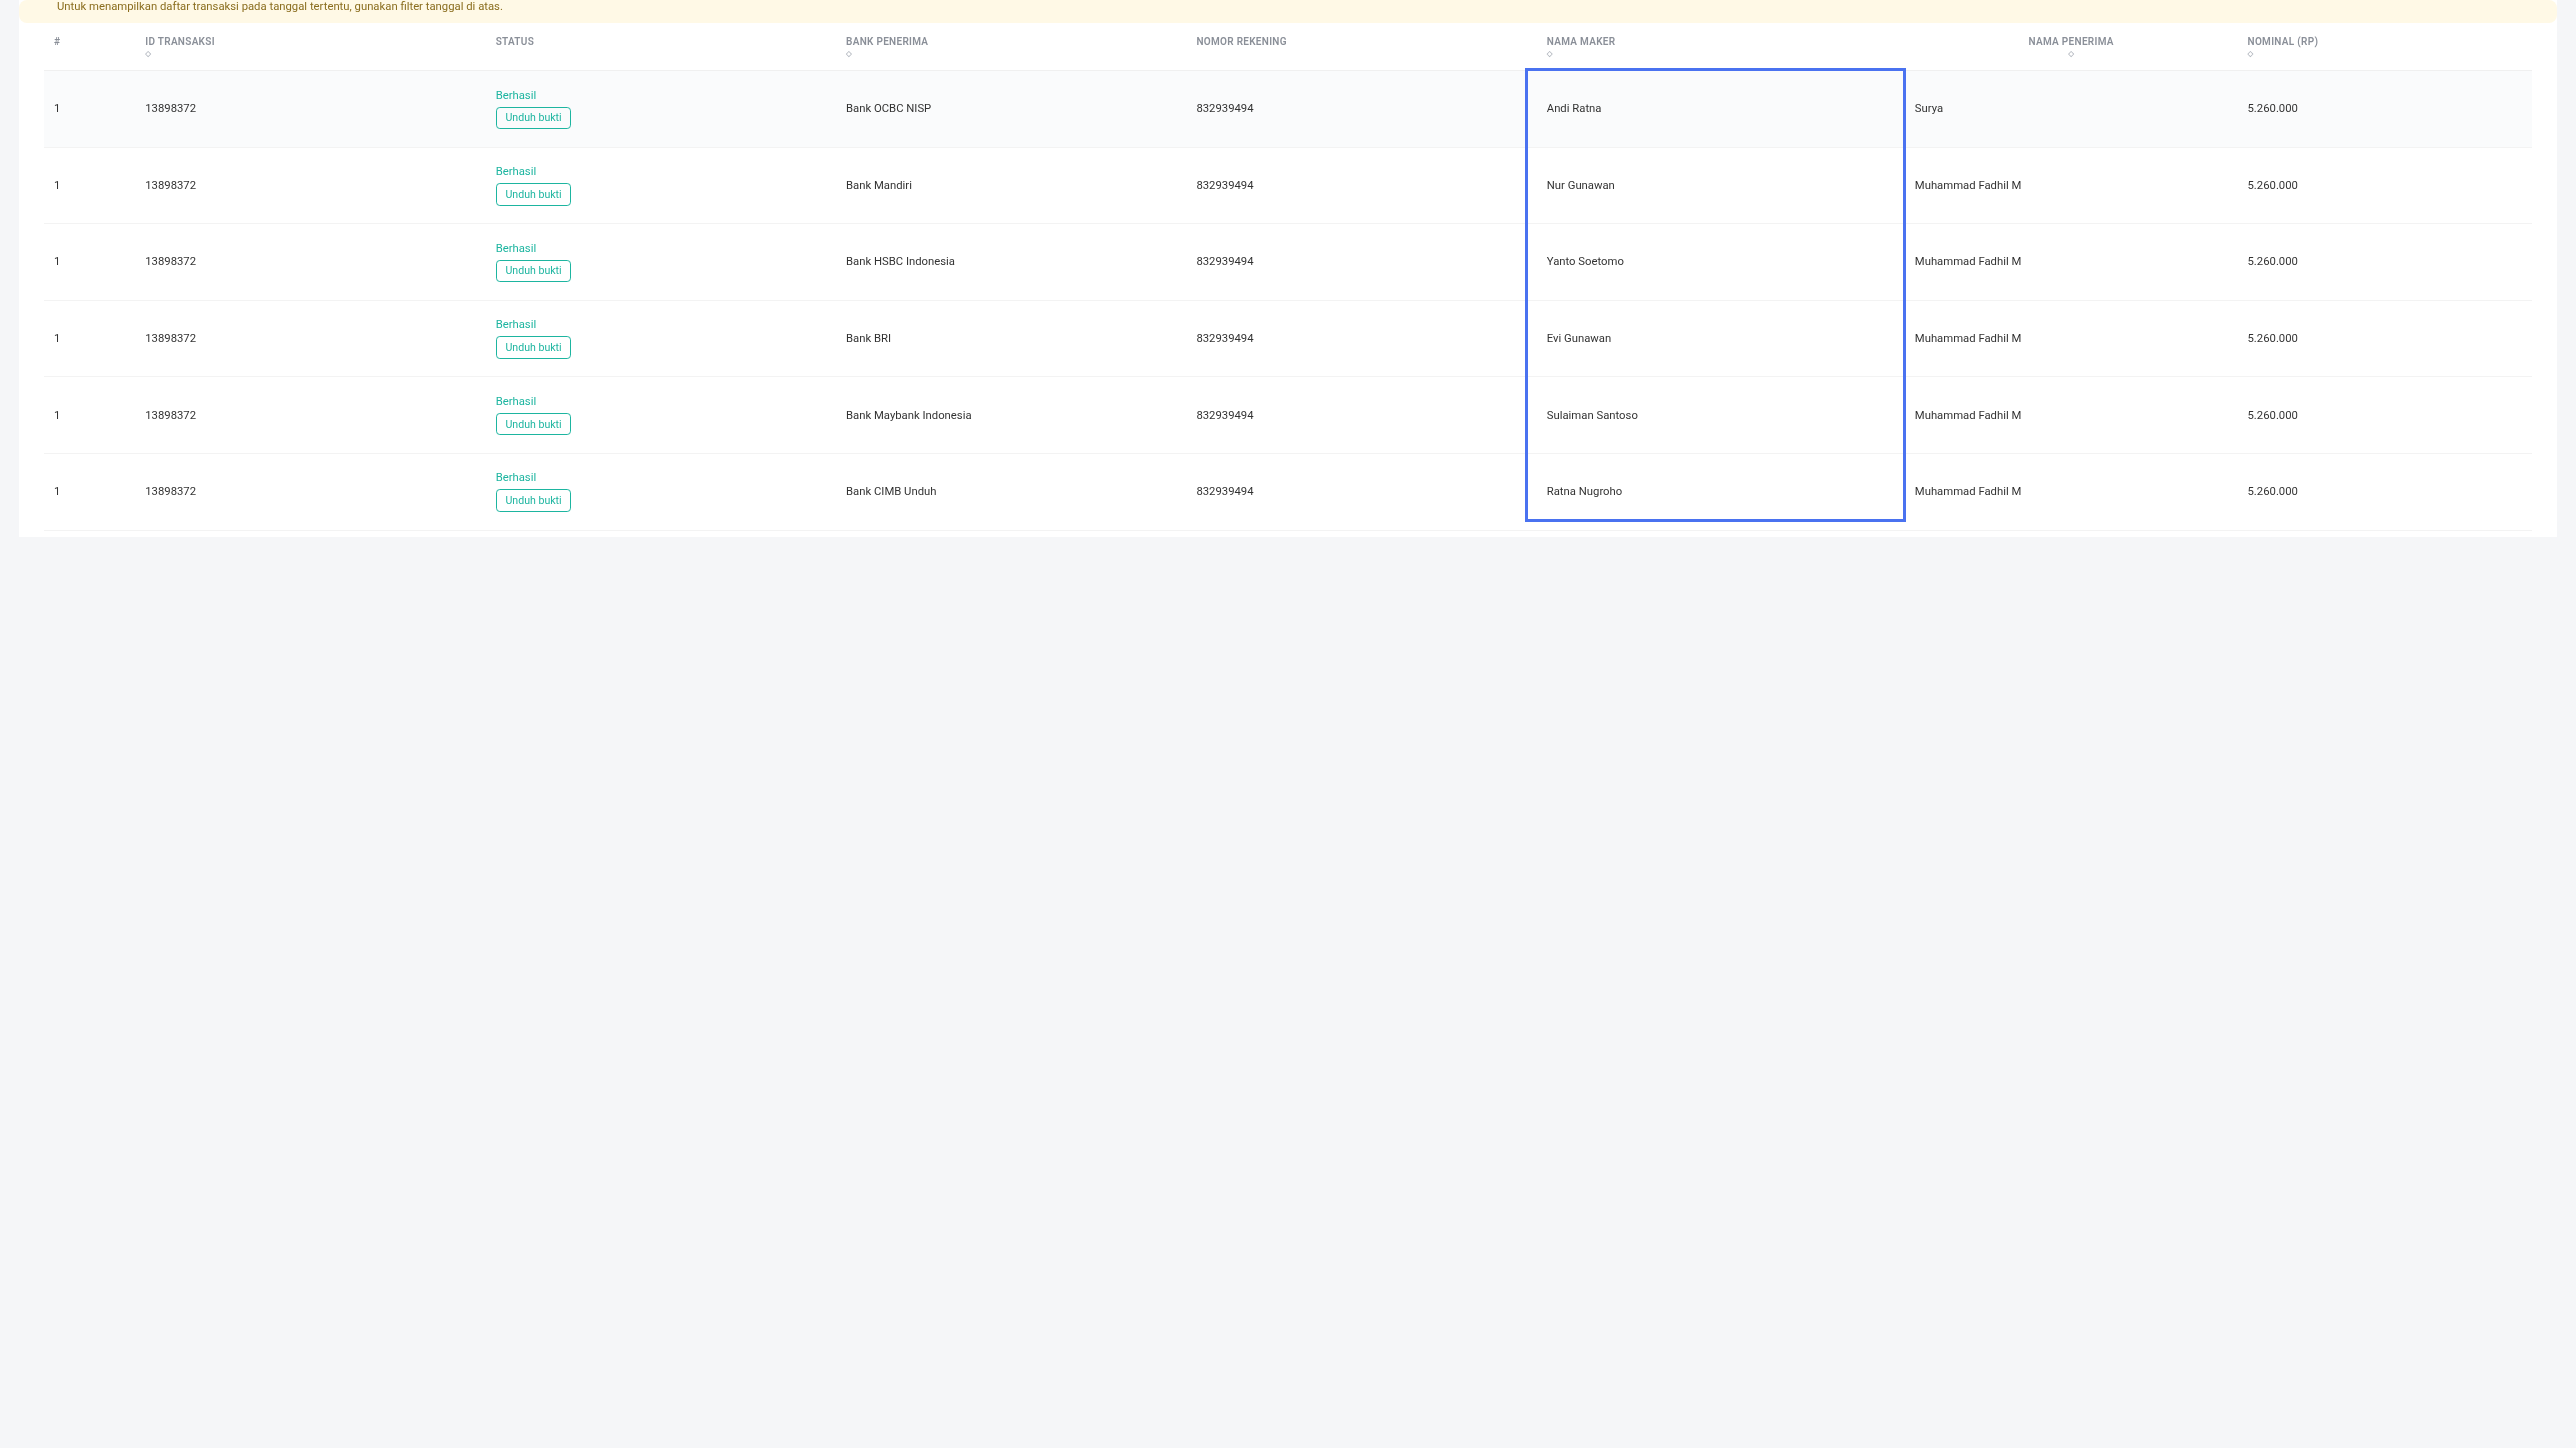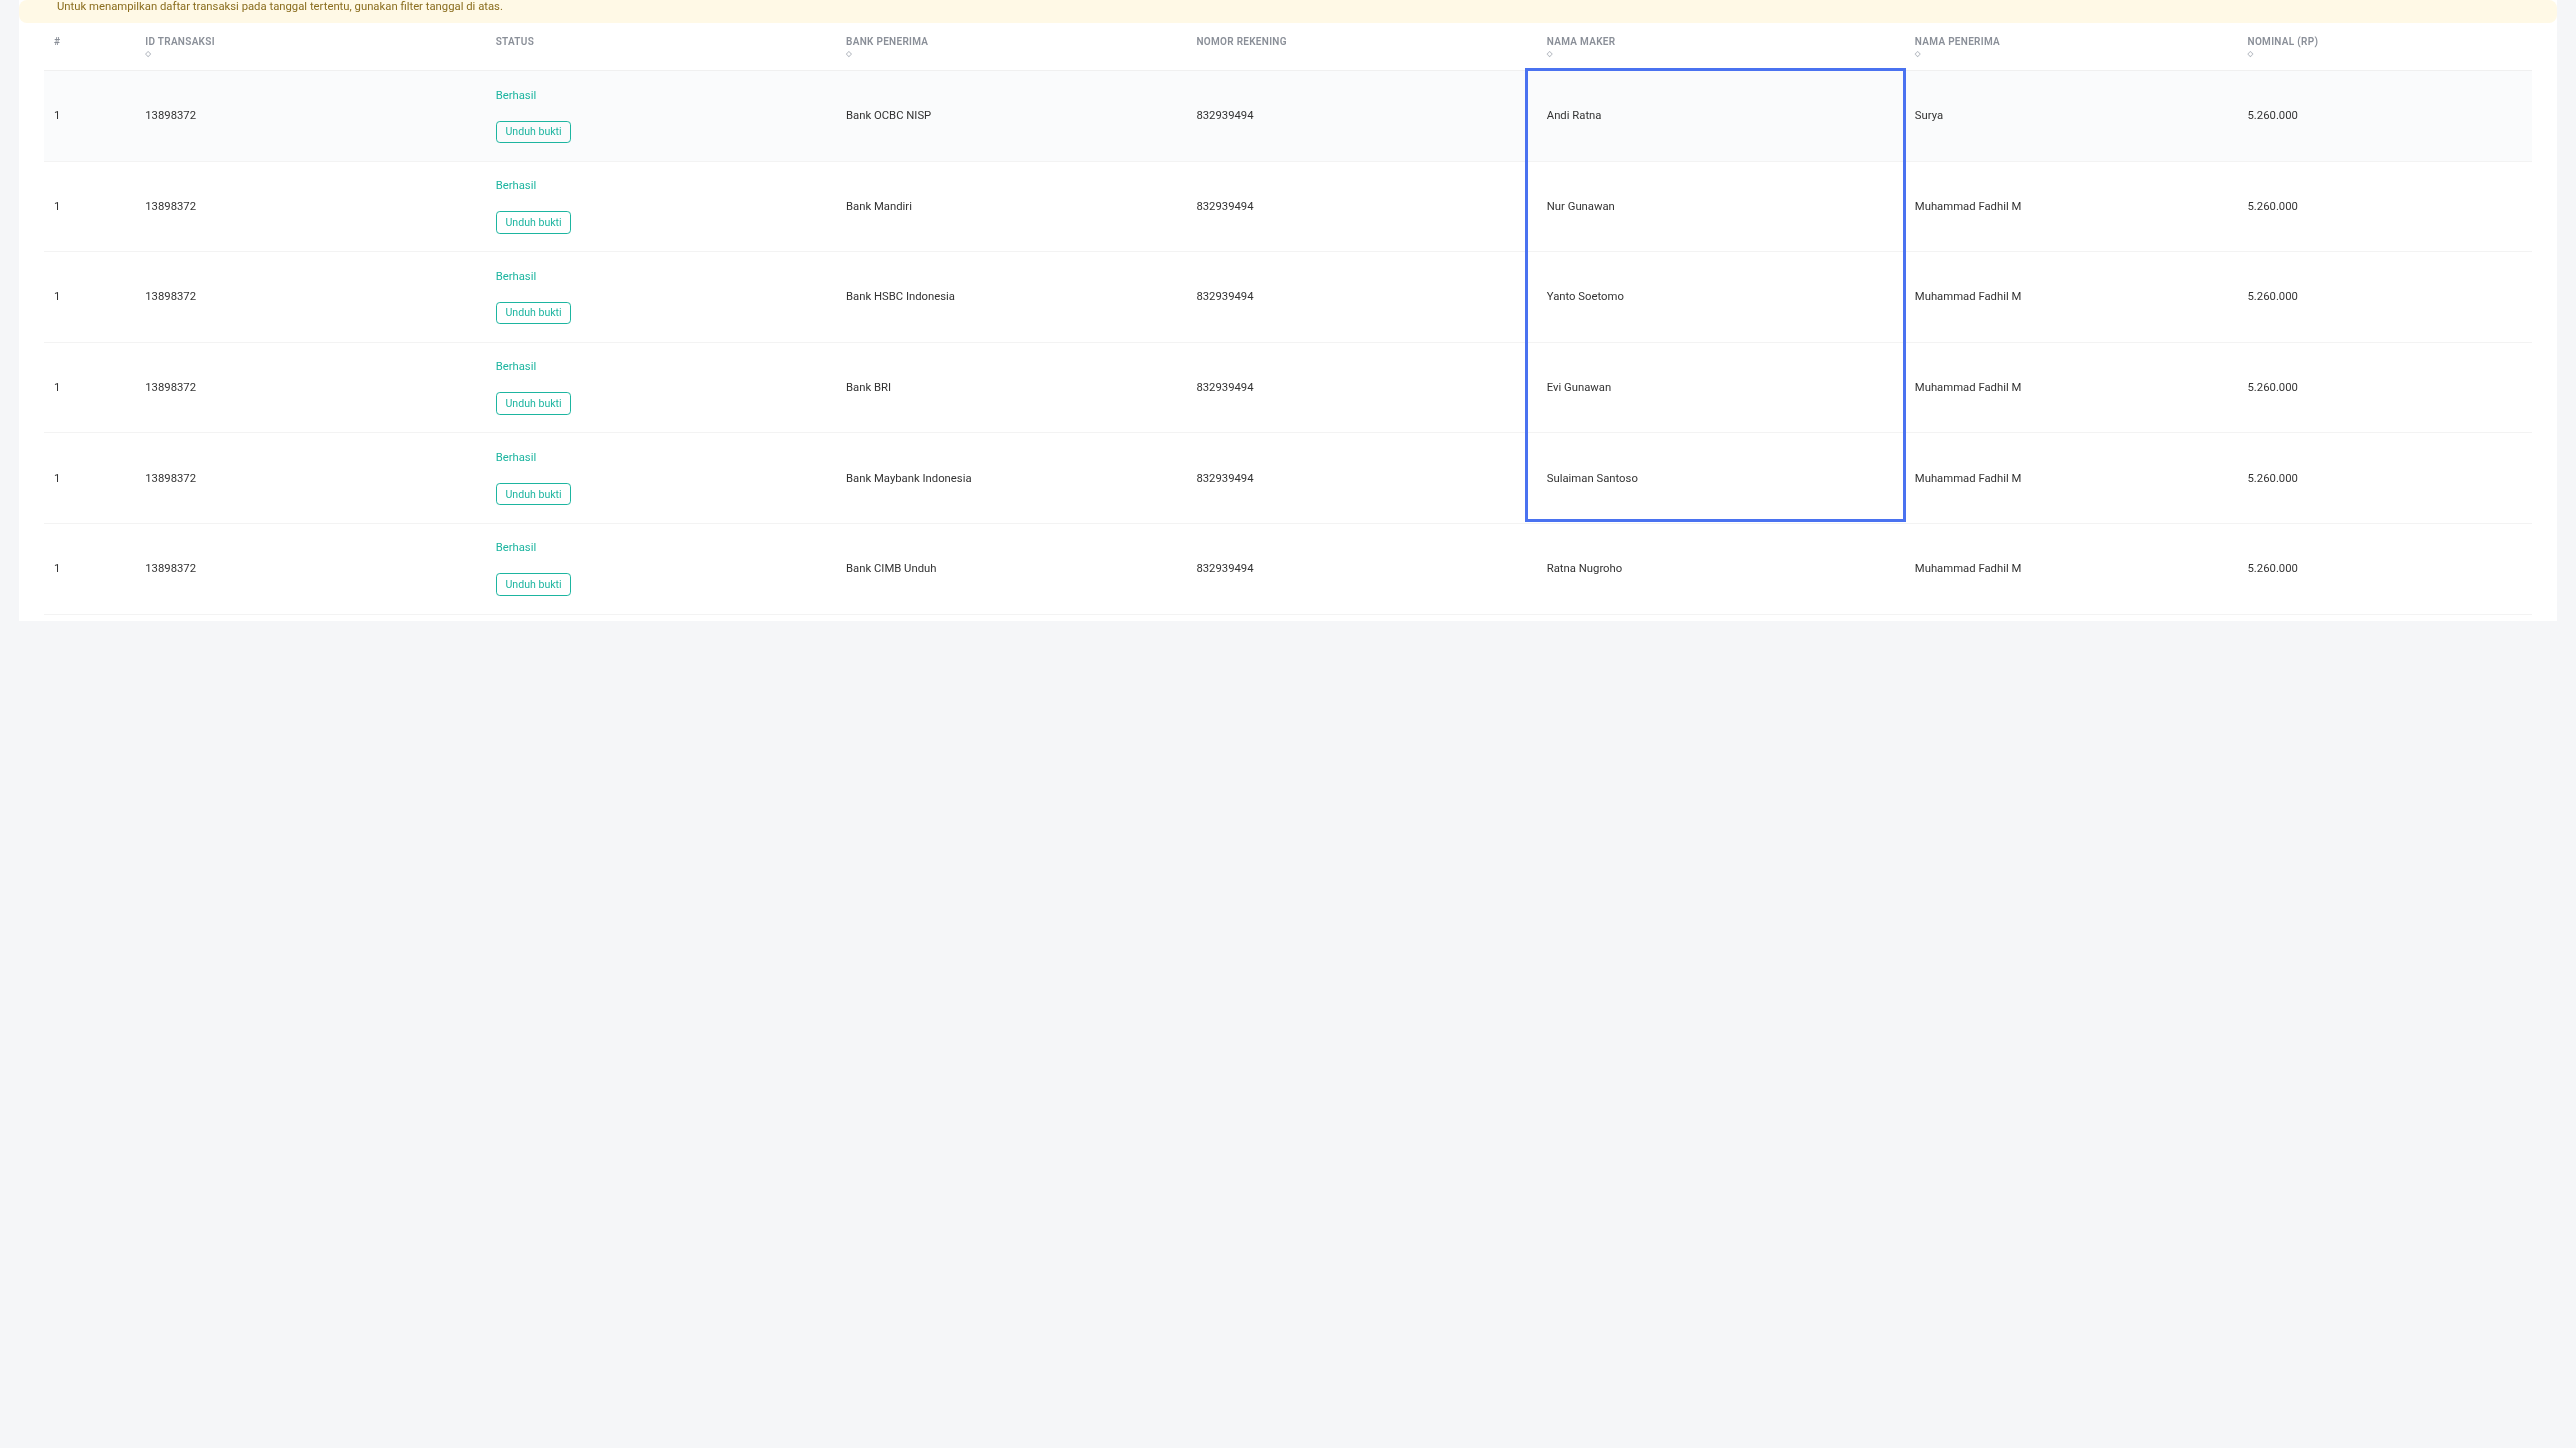--- a/index.html
+++ b/index.html
@@ -66,21 +66,21 @@
       color: #333;
       font-size: 11.3px;
       border-bottom: 0.6px solid #f3f3f3;
     }
     tbody tr:first-child {
       background: #fafbfc;
     }
     .status-wrap {
       display: flex;
       flex-direction: column;
-      gap: 19px;
+      gap: 5px;
       align-items: flex-start;
     }
     .status-text {
       color: #1db5a0;
       font-size: 11.3px;
       font-weight: 400;
     }
     .download-btn {
       border: 0.9px solid #1db5a0;
       color: #1db5a0;
@@ -91,21 +91,21 @@
       cursor: pointer;
       font-family: inherit;
       text-align: right;
     }
     .col-num { width: 31px; }
     .col-id { width: 119px; }
     .col-status { width: 119px; }
     .col-bank { width: 119px; }
     .col-rek { width: 119px; }
     .col-maker { width: 125px; }
-    .col-penerima { width: 113px; }
+    .col-penerima { width: 113px; text-align: center; }
     .col-nominal { width: 100px; }
     .highlight-overlay {
       position: absolute;
       border: 3.1px solid #4a72f0;
       pointer-events: none;
     }
     .table-area {
       position: relative;
     }
   </style>

